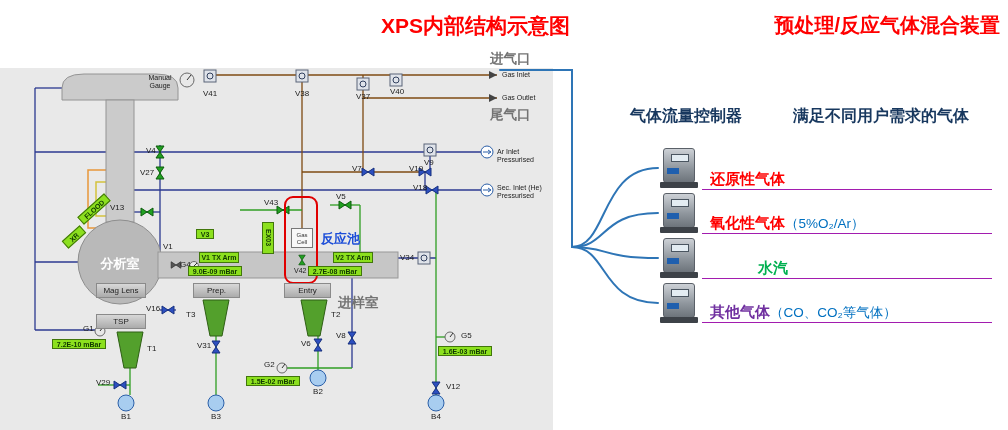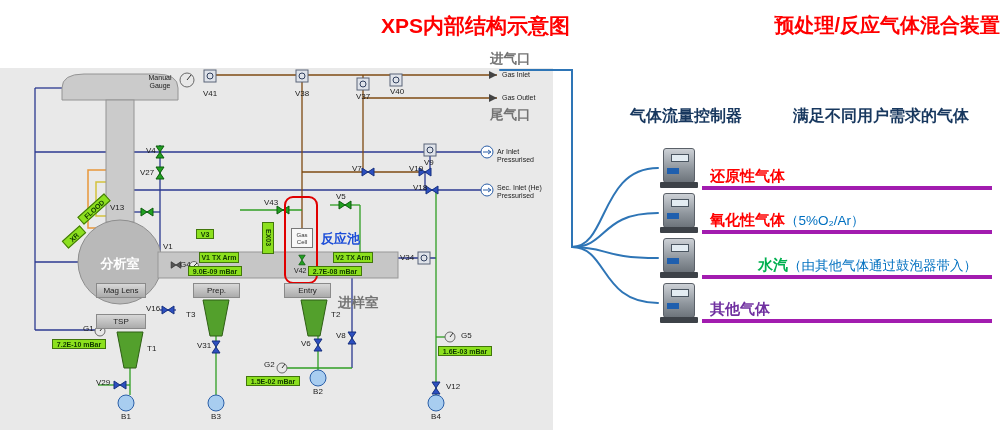--- a/index.html
+++ b/index.html
@@ -17,21 +17,21 @@
   .cnb{position:absolute;font-size:13.5px;font-weight:bold;color:#737373;white-space:nowrap}
   .gbox{position:absolute;background:#8ce01e;border:1px solid #41760b;color:#113a00;font-size:7px;font-weight:bold;display:flex;align-items:center;justify-content:center;white-space:nowrap;line-height:1}
   .graybox{position:absolute;background:linear-gradient(#d8d8d8,#ababab);border:1px solid #8a8a8a;color:#222;font-size:8px;display:flex;align-items:center;justify-content:center;white-space:nowrap}
   .diag{transform:rotate(-42deg)}
   .vbox{writing-mode:vertical-rl}
   #red-frame{position:absolute;left:284px;top:196px;width:34px;height:88px;border:2.5px solid #e00000;border-radius:9px}
   #analysis-label{position:absolute;left:94px;top:255px;width:52px;text-align:center;color:#fff;font-weight:bold;font-size:13px}
   #reaction-label{position:absolute;left:321px;top:230px;color:#1d4ed8;font-weight:bold;font-size:13px;white-space:nowrap}
   #gascell{position:absolute;left:291px;top:228px;width:22px;height:20px;background:#f8f8f8;border:1px solid #777;font-size:6px;text-align:center;line-height:1.15;padding-top:3px;color:#333}
   .hdr{position:absolute;top:106px;font-size:16px;font-weight:bold;color:#17375e;white-space:nowrap}
-  .gas-row{position:absolute;left:702px;width:290px;height:24px;border-bottom:4px solid #a21caf;display:flex;align-items:flex-end;padding-left:8px}
+  .gas-row{position:absolute;left:702px;width:290px;height:24px;border-bottom:1px solid #a21caf;display:flex;align-items:flex-end;padding-left:8px}
   .gas-row .glabel{font-size:15px;font-weight:bold;white-space:nowrap}
   .gas-row .gdetail{font-size:13.5px;color:#0070c0;white-space:nowrap}
   .mfc{position:absolute;left:660px;width:38px;height:40px}
   .mfc-body{position:absolute;left:3px;top:0;width:32px;height:35px;background:linear-gradient(180deg,#cdd1d6,#8e959c 60%,#6d747b);border:1px solid #5a6068;border-radius:3px}
   .mfc-screen{position:absolute;left:7px;top:5px;width:18px;height:8px;background:#e3ecf2;border:1px solid #4a5560}
   .mfc-badge{position:absolute;left:3px;top:19px;width:12px;height:6px;background:#1f5fae}
   .mfc-base{position:absolute;left:0;bottom:0;width:38px;height:6px;background:#3d4248;border-radius:1px}
 </style>
 </head>
 <body>
@@ -299,17 +299,17 @@
 
 <div class="gas-row" style="top:166px">
   <span class="glabel" style="color: rgb(255, 0, 0);">还原性气体</span>
 </div>
 <div class="gas-row" style="top:210px">
   <span class="glabel" style="color: rgb(255, 0, 0);">氧化性气体</span>
   <span class="gdetail">（5%O₂/Ar）</span>
 </div>
 <div class="gas-row" style="top:255px">
   <span class="glabel" style="color: rgb(0, 176, 80); margin-left: 48px;">水汽</span>
-  <span class="gdetail">（由其他气体通过鼓泡器带入）</span>
 </div>
 <div class="gas-row" style="top:299px">
   <span class="glabel" style="color: rgb(112, 48, 160);">其他气体</span>
+  <span class="gdetail">（CO、CO₂等气体）</span>
 </div>
 
 </body></html>

